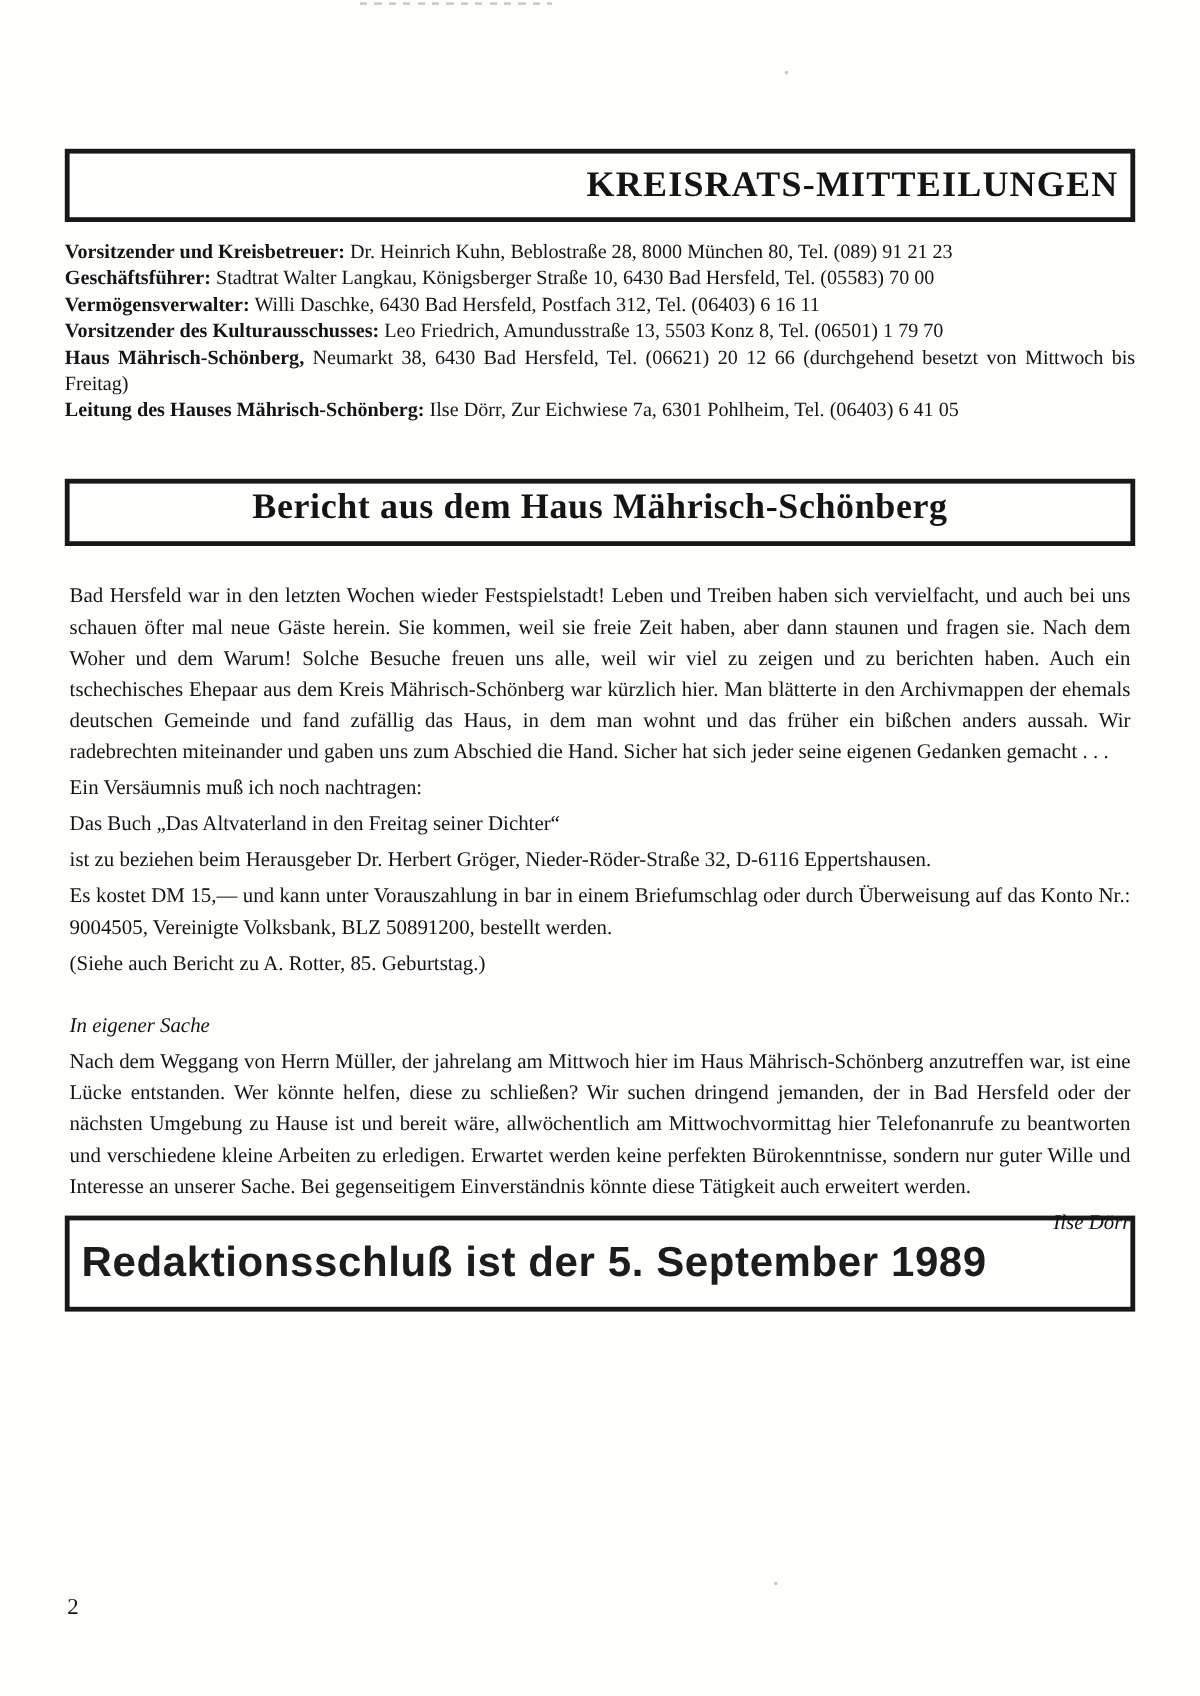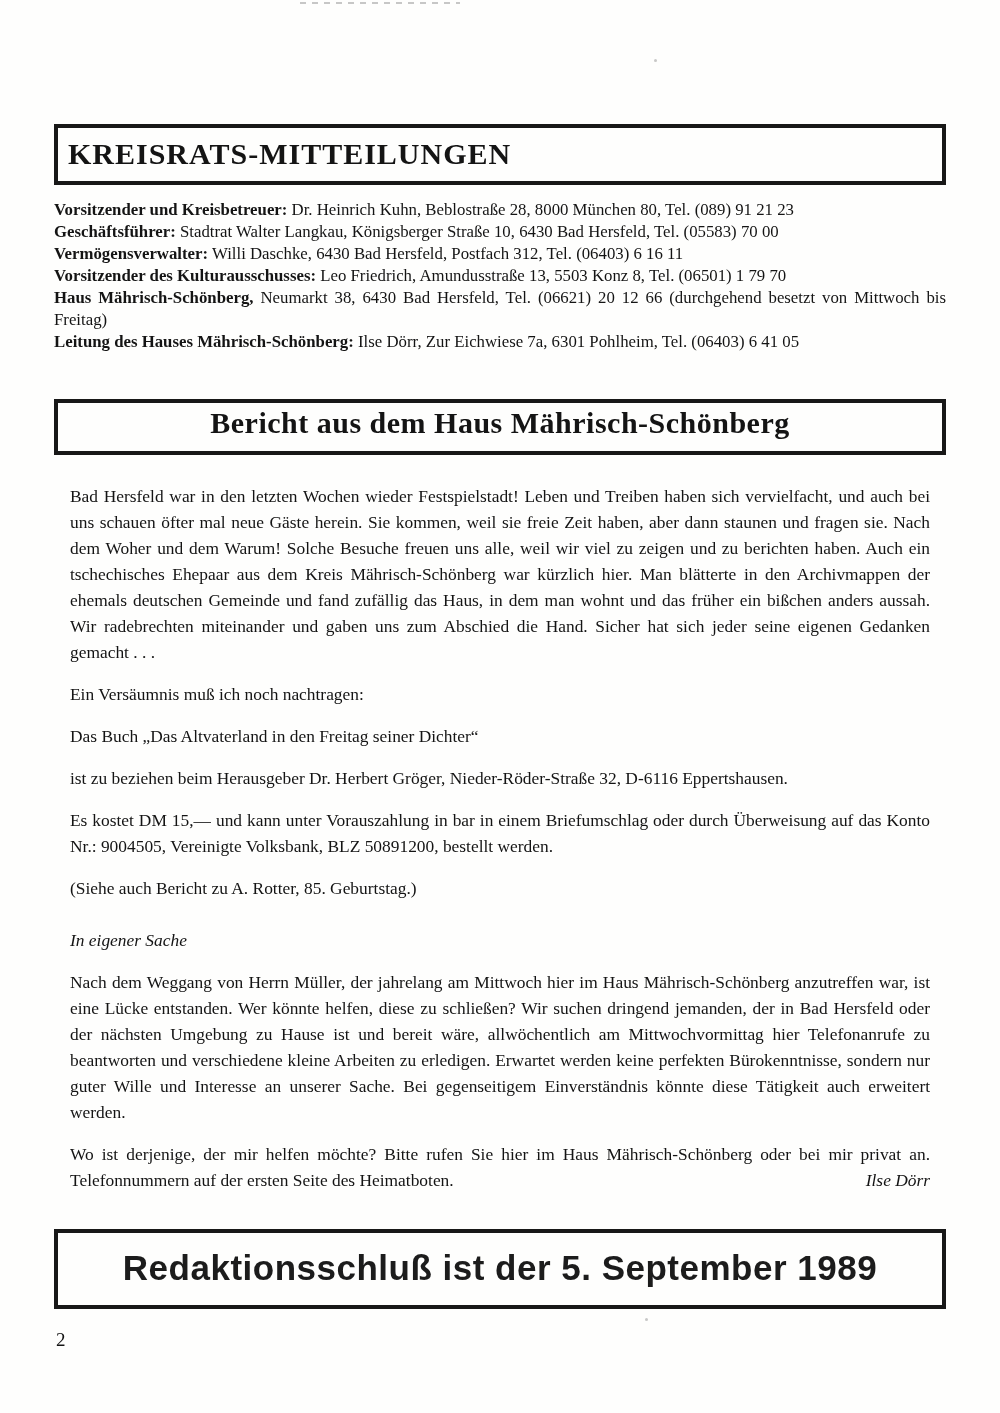--- a/index.html
+++ b/index.html
@@ -15,21 +15,21 @@
     overflow: hidden;
   }
   .content { padding: 0 54px; }
 
   .box {
     border: 4px solid #181818;
   }
   .masthead-box {
     margin-top: 124px;
     padding: 9px 10px 11px;
-    text-align: left;
+    text-align: right;
   }
   .masthead-box h1 {
     font-size: 30px;
     font-weight: 700;
     letter-spacing: 1px;
     line-height: 1.1;
   }
 
   .contacts {
     margin-top: 14px;
@@ -49,34 +49,34 @@
     font-weight: 700;
     letter-spacing: 0.5px;
     line-height: 1.1;
   }
 
   .body-text {
     margin-top: 28px;
     font-size: 17.4px;
     line-height: 26px;
   }
-  .body-text p { margin: 16px; }
+  .body-text p { margin: 4px; }
   .just { text-align: justify; }
   .gap-before { margin-top: 26px !important; font-style: italic; }
 
   .closing .author {
     float: right;
     font-style: italic;
     font-weight: 400;
   }
 
   .deadline-box {
-    margin-top: 36px;
+    margin-top: 12px;
     padding: 15px 10px 17px;
-    text-align: center;
+    text-align: left;
   }
   .deadline-text {
     font-family: "Liberation Sans", sans-serif;
     font-size: 35px;
     font-weight: 700;
     letter-spacing: 0.5px;
     color: #1c1c1c;
   }
 
   .page-number {
@@ -122,21 +122,21 @@
 
     <article class="body-text">
       <p class="just">Bad Hersfeld war in den letzten Wochen wieder Festspielstadt! Leben und Treiben haben sich vervielfacht, und auch bei uns schauen öfter mal neue Gäste herein. Sie kommen, weil sie freie Zeit haben, aber dann staunen und fragen sie. Nach dem Woher und dem Warum! Solche Besuche freuen uns alle, weil wir viel zu zeigen und zu berichten haben. Auch ein tschechisches Ehepaar aus dem Kreis Mährisch-Schönberg war kürzlich hier. Man blätterte in den Archivmappen der ehemals deutschen Gemeinde und fand zufällig das Haus, in dem man wohnt und das früher ein bißchen anders aussah. Wir radebrechten miteinander und gaben uns zum Abschied die Hand. Sicher hat sich jeder seine eigenen Gedanken gemacht . . .</p>
       <p>Ein Versäumnis muß ich noch nachtragen:</p>
       <p>Das Buch „Das Altvaterland in den Freitag seiner Dichter“</p>
       <p class="just">ist zu beziehen beim Herausgeber Dr. Herbert Gröger, Nieder-Röder-Straße 32, D-6116 Eppertshausen.</p>
       <p class="just">Es kostet DM 15,— und kann unter Vorauszahlung in bar in einem Briefumschlag oder durch Überweisung auf das Konto Nr.: 9004505, Vereinigte Volksbank, BLZ 50891200, bestellt werden.</p>
       <p>(Siehe auch Bericht zu A. Rotter, 85. Geburtstag.)</p>
       <p class="gap-before">In eigener Sache</p>
       <p class="just">Nach dem Weggang von Herrn Müller, der jahrelang am Mittwoch hier im Haus Mährisch-Schönberg anzutreffen war, ist eine Lücke entstanden. Wer könnte helfen, diese zu schließen? Wir suchen dringend jemanden, der in Bad Hersfeld oder der nächsten Umgebung zu Hause ist und bereit wäre, allwöchentlich am Mittwochvormittag hier Telefonanrufe zu beantworten und verschiedene kleine Arbeiten zu erledigen. Erwartet werden keine perfekten Bürokenntnisse, sondern nur guter Wille und Interesse an unserer Sache. Bei gegenseitigem Einverständnis könnte diese Tätigkeit auch erweitert werden.</p>
-      <p class="just closing"><span>Wo ist derjenige, der mir helfen möchte? Bitte rufen Sie hier im Haus Mährisch-Schönberg oder bei mir privat an. Telefonnummern auf der ersten Seite des Heimatboten.</span><span class="author">Ilse Dörr</span></p>
+      <p class="just closing"><span class="author">Ilse Dörr</span></p>
     </article>
 
     <div class="box deadline-box">
       <div class="deadline-text">Redaktionsschluß ist der 5. September 1989</div>
     </div>
 
   </div>
 
   <div class="page-number">2</div>
 </div>

